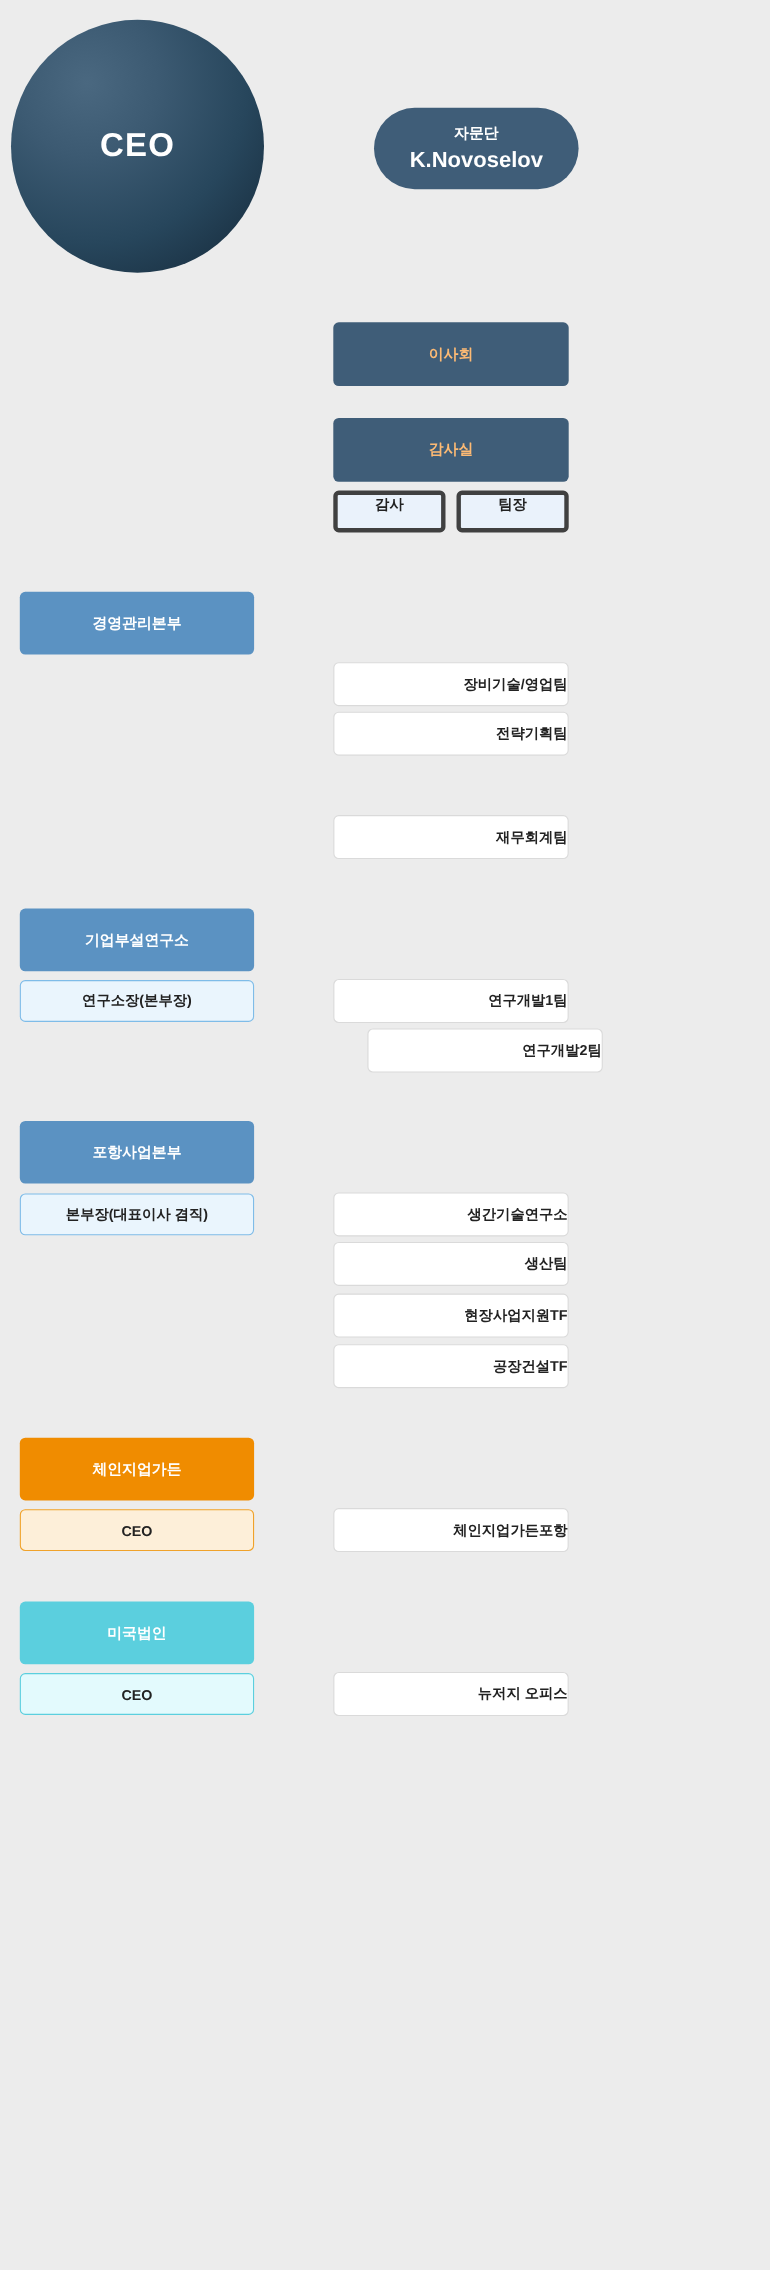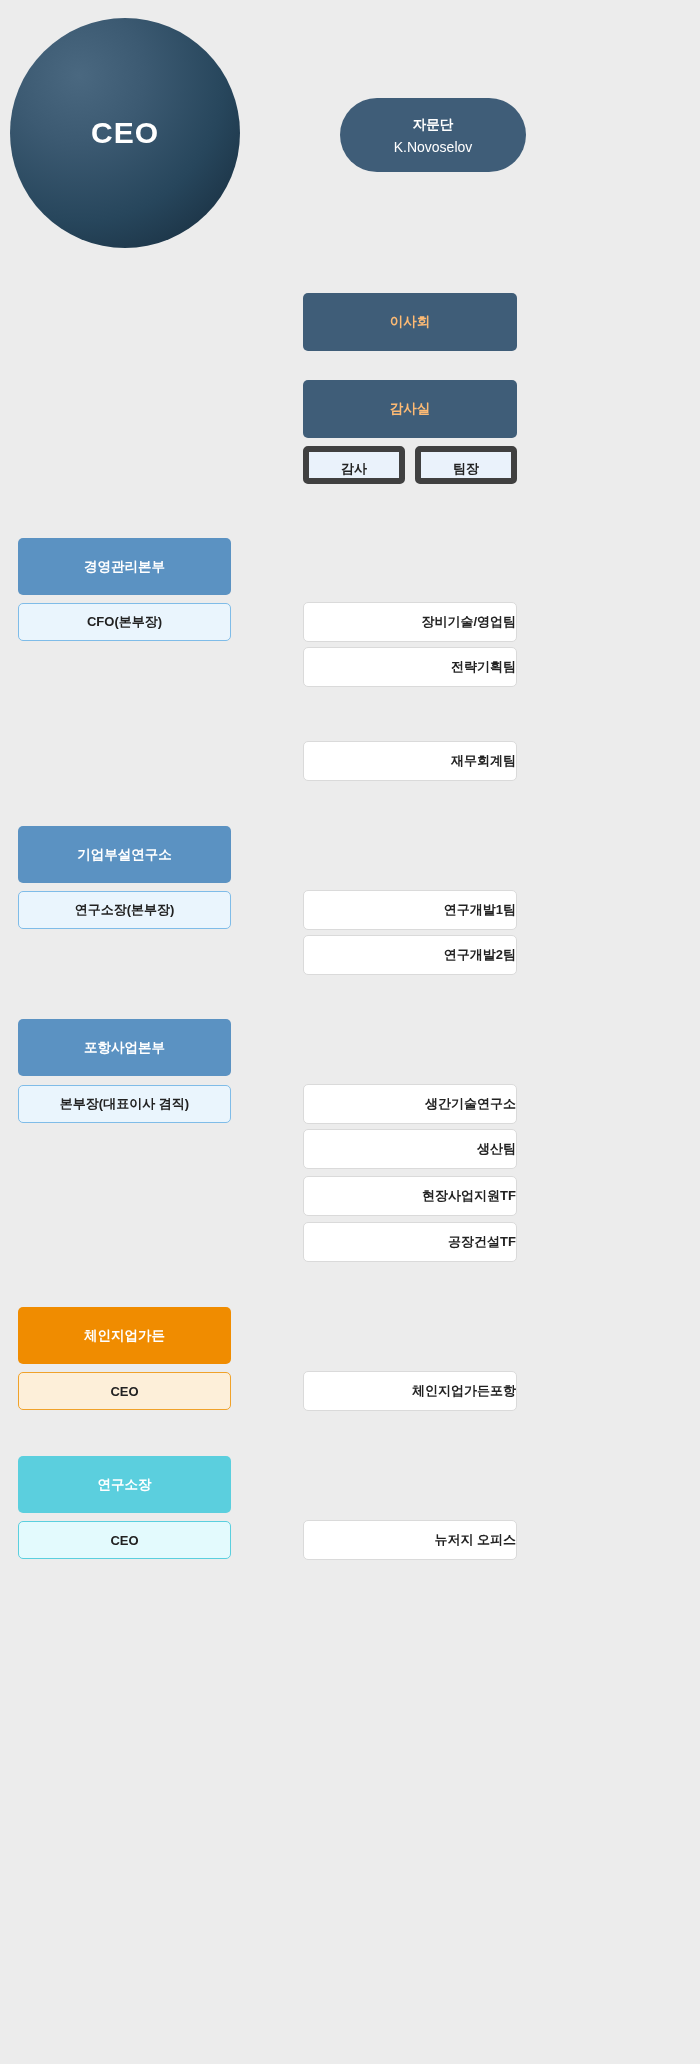--- a/index.html
+++ b/index.html
@@ -36,38 +36,38 @@
     left: 340px; top: 98px;
     width: 186px; height: 74px;
     background: #3F5D78;
     border-radius: 37px;
     display: flex; flex-direction: column;
     align-items: center; justify-content: center;
     color: #FFFFFF;
     gap: 5px;
   }
   .advisor-pill .ln1 { font-size: 13.5px; font-weight: bold; }
-  .advisor-pill .ln2 { font-size: 14px; font-weight: normal; }
+  .advisor-pill .ln2 { font-size: 20px; font-weight: bold; }
 
   
   .dark-box {
     background: #3F5D78;
     border-radius: 5px;
     display: flex; align-items: center; justify-content: center;
     color: #fdba74;
     font-size: 13.5px;
     font-weight: bold;
   }
 
   
   .light-blue-box {
     background: #EAF2FB;
-    border: 6px solid #404040;
-    border-radius: 5px;
-    display: flex; align-items: flex-end; justify-content: center;
+    border: 4px solid #404040;
+    border-radius: 5px;
+    display: flex; align-items: flex-start; justify-content: center;
     color: #222222;
     font-size: 13px;
     font-weight: bold;
   }
 
   
   .div-head {
     border-radius: 5px;
     display: flex; align-items: center; justify-content: center;
     color: #FFFFFF;
@@ -135,43 +135,40 @@
   <div class="node light-blue-box" style="left:303px; top:446px; width:102px; height:38px;">
     <span>감사</span>
   </div>
   <div class="node light-blue-box" style="left:415px; top:446px; width:102px; height:38px;">
     <span>팀장</span>
   </div>
 
   <div class="node div-head blue" style="top:538px;">
     <span>경영관리본부</span>
   </div>
-  <div class="node div-sub blue" style="top:603px;">
-    <span>CFO(본부장)</span>
-  </div>
   <div class="node team-box" style="top:602px;">
     <span>장비기술/영업팀</span>
   </div>
   <div class="node team-box" style="top:647px;">
     <span>전략기획팀</span>
   </div>
   <div class="node team-box" style="top:741px;">
     <span>재무회계팀</span>
   </div>
 
   <div class="node div-head blue" style="top:826px;">
     <span>기업부설연구소</span>
   </div>
   <div class="node div-sub blue" style="top:891px;">
     <span>연구소장(본부장)</span>
   </div>
   <div class="node team-box" style="top:890px;">
     <span>연구개발1팀</span>
   </div>
-  <div class="node team-box" style="top:935px;">
+  <div class="node team-box" style="top:935px;margin-left:31px;">
     <span>연구개발2팀</span>
   </div>
 
   <div class="node div-head blue" style="top:1019px;">
     <span>포항사업본부</span>
   </div>
   <div class="node div-sub blue" style="top:1085px;">
     <span>본부장(대표이사 겸직)</span>
   </div>
   <div class="node team-box" style="top:1084px;">
@@ -191,21 +188,21 @@
     <span>체인지업가든</span>
   </div>
   <div class="node div-sub orange" style="top:1372px;">
     <span>CEO</span>
   </div>
   <div class="node team-box" style="top:1371px;">
     <span>체인지업가든포항</span>
   </div>
 
   <div class="node div-head cyan" style="top:1456px;">
-    <span>연구소장</span>
+    <span>미국법인</span>
   </div>
   <div class="node div-sub cyan" style="top:1521px;">
     <span>CEO</span>
   </div>
   <div class="node team-box" style="top:1520px;">
     <span>뉴저지 오피스</span>
   </div>
 
 </div>
 

